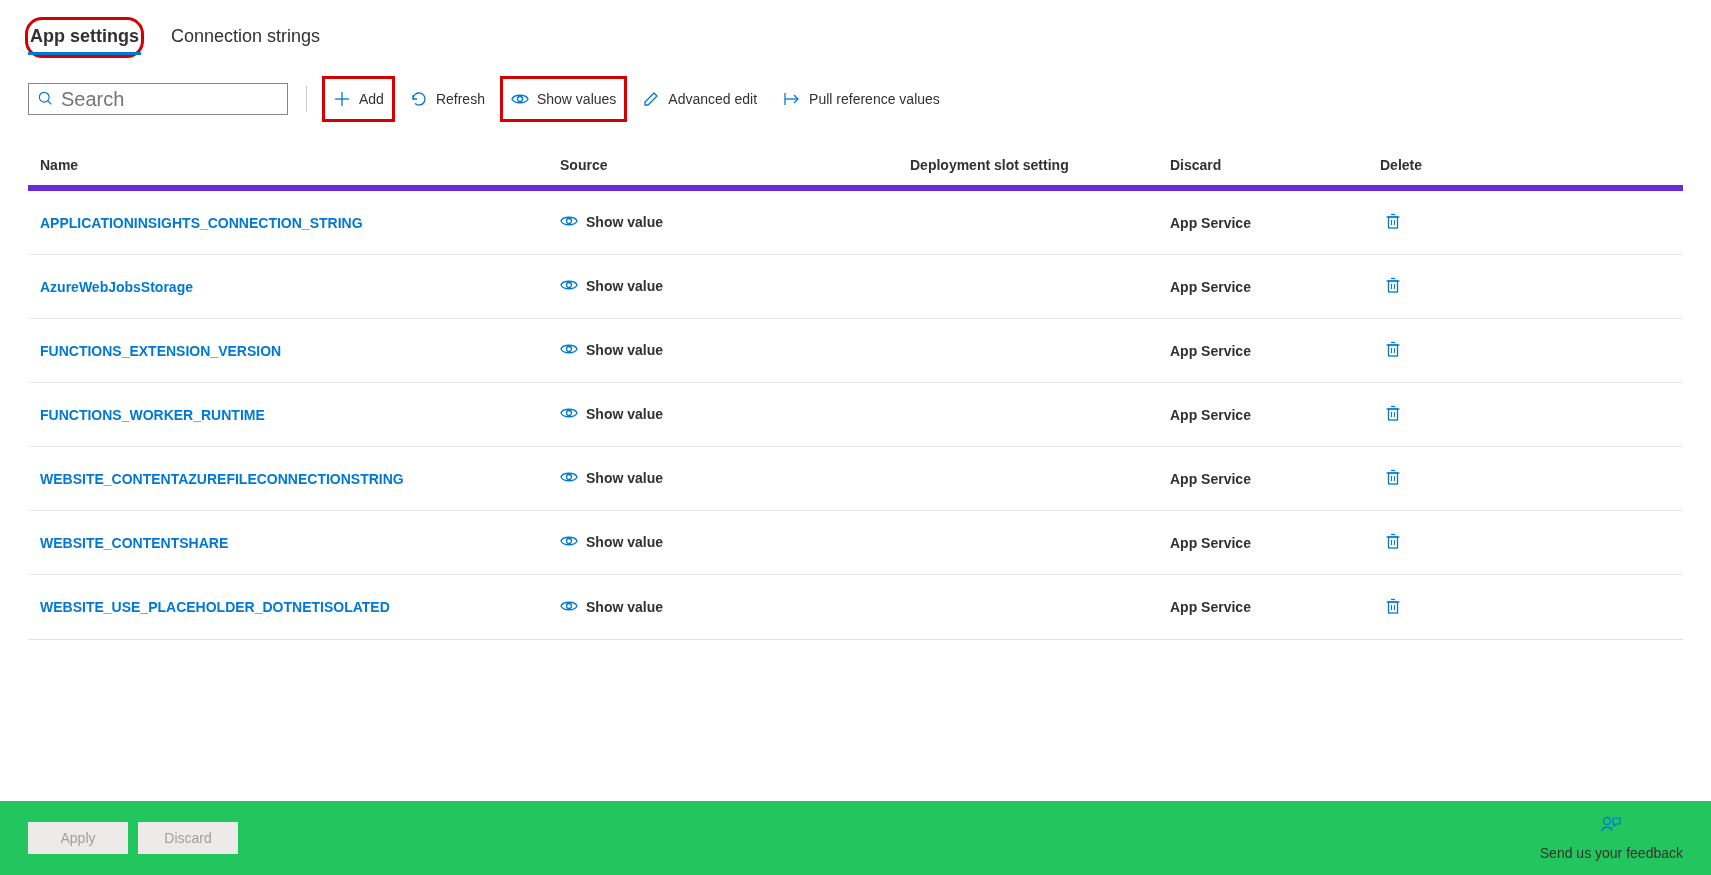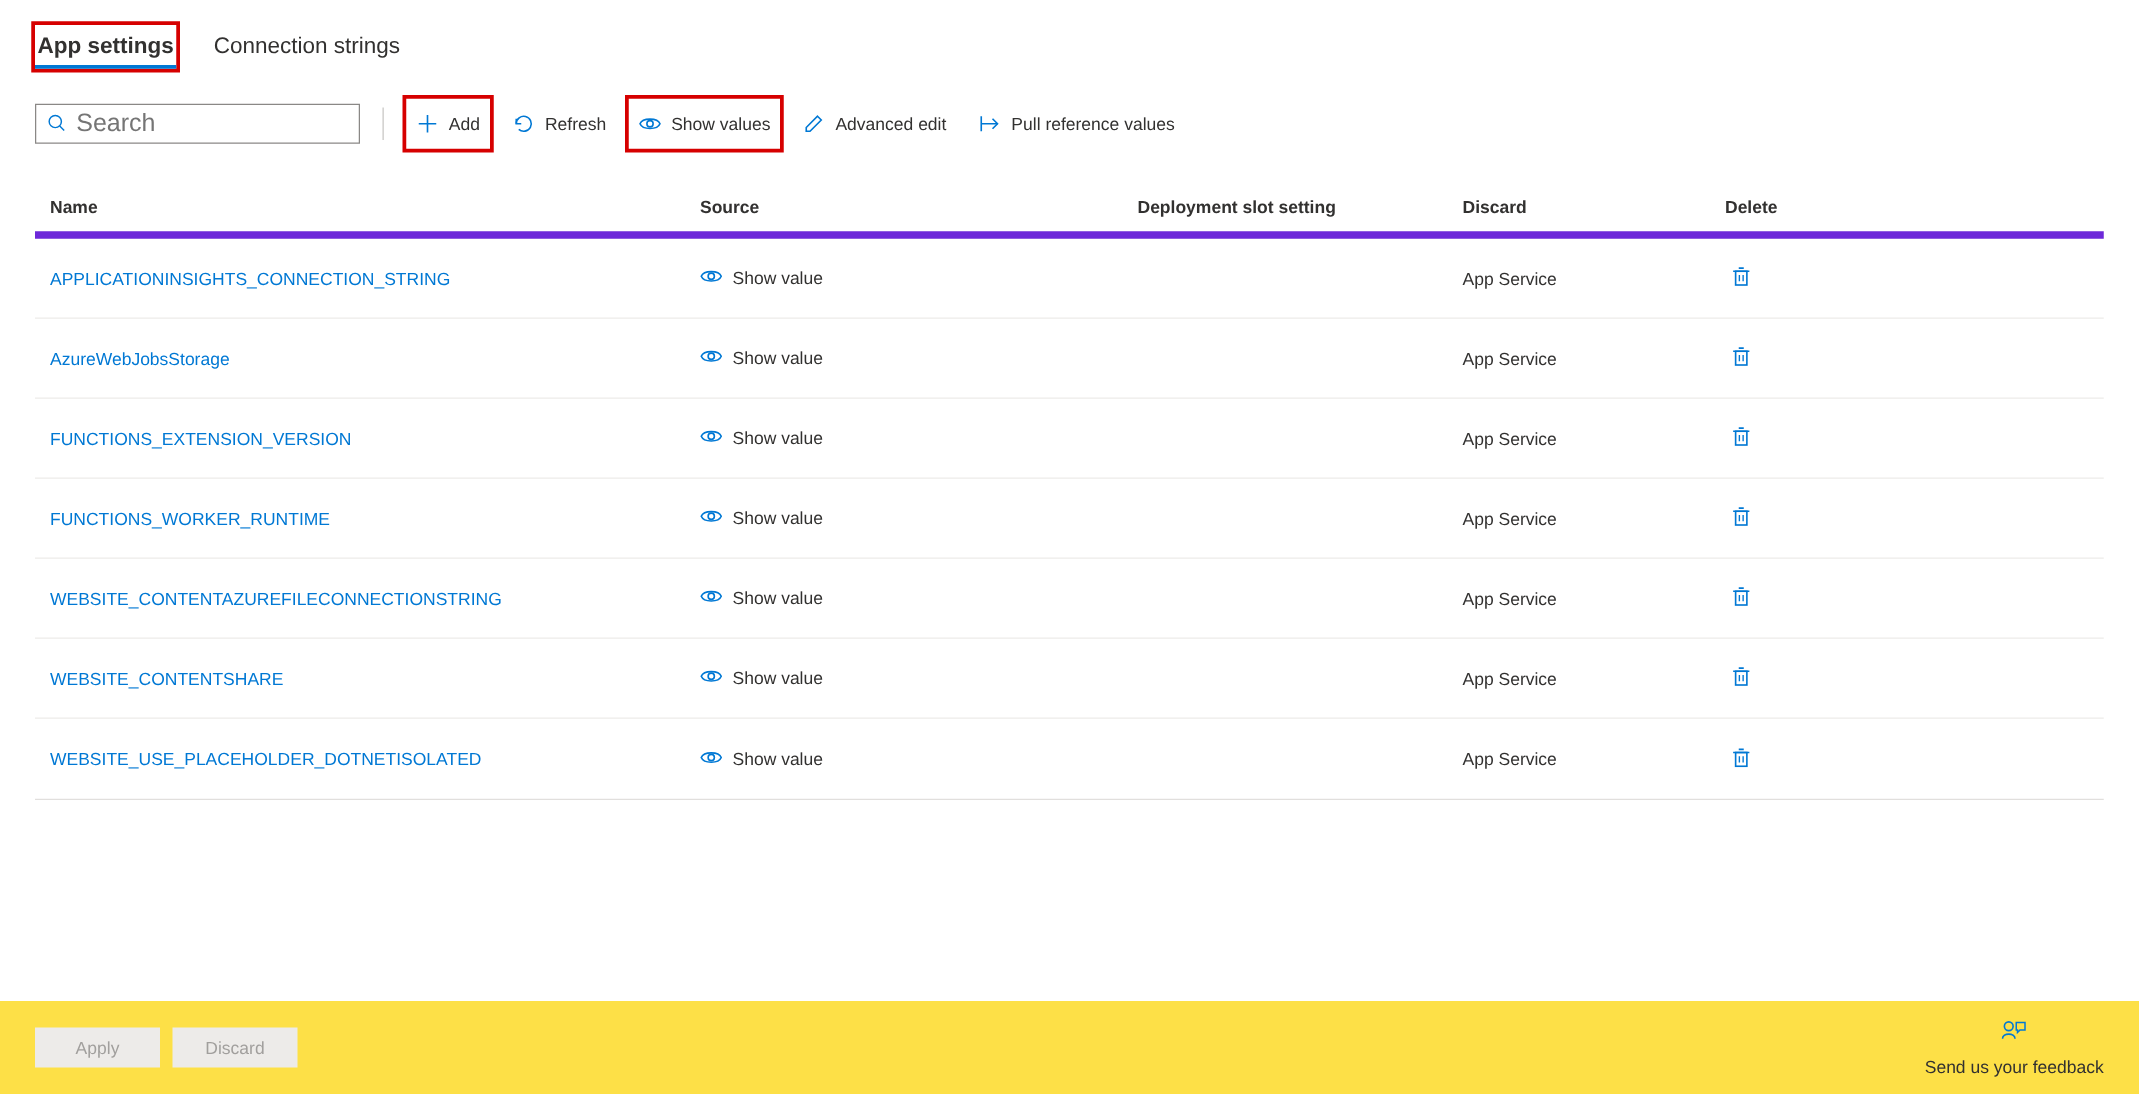--- a/index.html
+++ b/index.html
@@ -10,20 +10,21 @@
   background: #fff;
   padding: 20px 28px 0 28px;
 }
 .tabs { display: flex; gap: 28px; margin-bottom: 24px; }
 .tab {
   font-size: 18px;
   padding: 6px 2px 8px 2px;
   cursor: pointer;
   color: #323130;
   position: relative;
+  border-radius: 14px;
 }
 .tab.active {
   font-weight: 600;
 }
 .tab.active::after {
   content: "";
   position: absolute;
   left: 0; right: 0; bottom: 0;
   height: 3px;
   background: #0078d4;
@@ -79,20 +80,21 @@
   padding: 0 12px;
 }
 .table-head {
   font-weight: 700;
   height: 46px;
   border-bottom: 6px solid #6d28d9;
 }
 .row {
   height: 64px;
   border-bottom: 1px solid #edebe9;
+  font-weight: bold;
 }
 .row:last-child { border-bottom: none; }
 .rows-wrap {
   border-bottom: 1px solid #e1dfdd;
 }
 .link {
   color: #0078d4;
   cursor: pointer;
   font-size: 14px;
 }
@@ -108,21 +110,21 @@
 .del-btn {
   background: none; border: none; cursor: pointer;
   color: #0078d4;
   padding: 4px;
 }
 .del-btn svg { width: 18px; height: 18px; }
 .footer {
   position: fixed;
   left: 0; right: 0; bottom: 0;
   padding: 14px 28px;
-  background: #fde047;
+  background: #22c55e;
   display: flex;
   align-items: center;
   gap: 10px;
 }
 .pbtn {
   min-width: 100px;
   height: 32px;
   border: none;
   background: #edebe9;
   color: #a19f9d;

